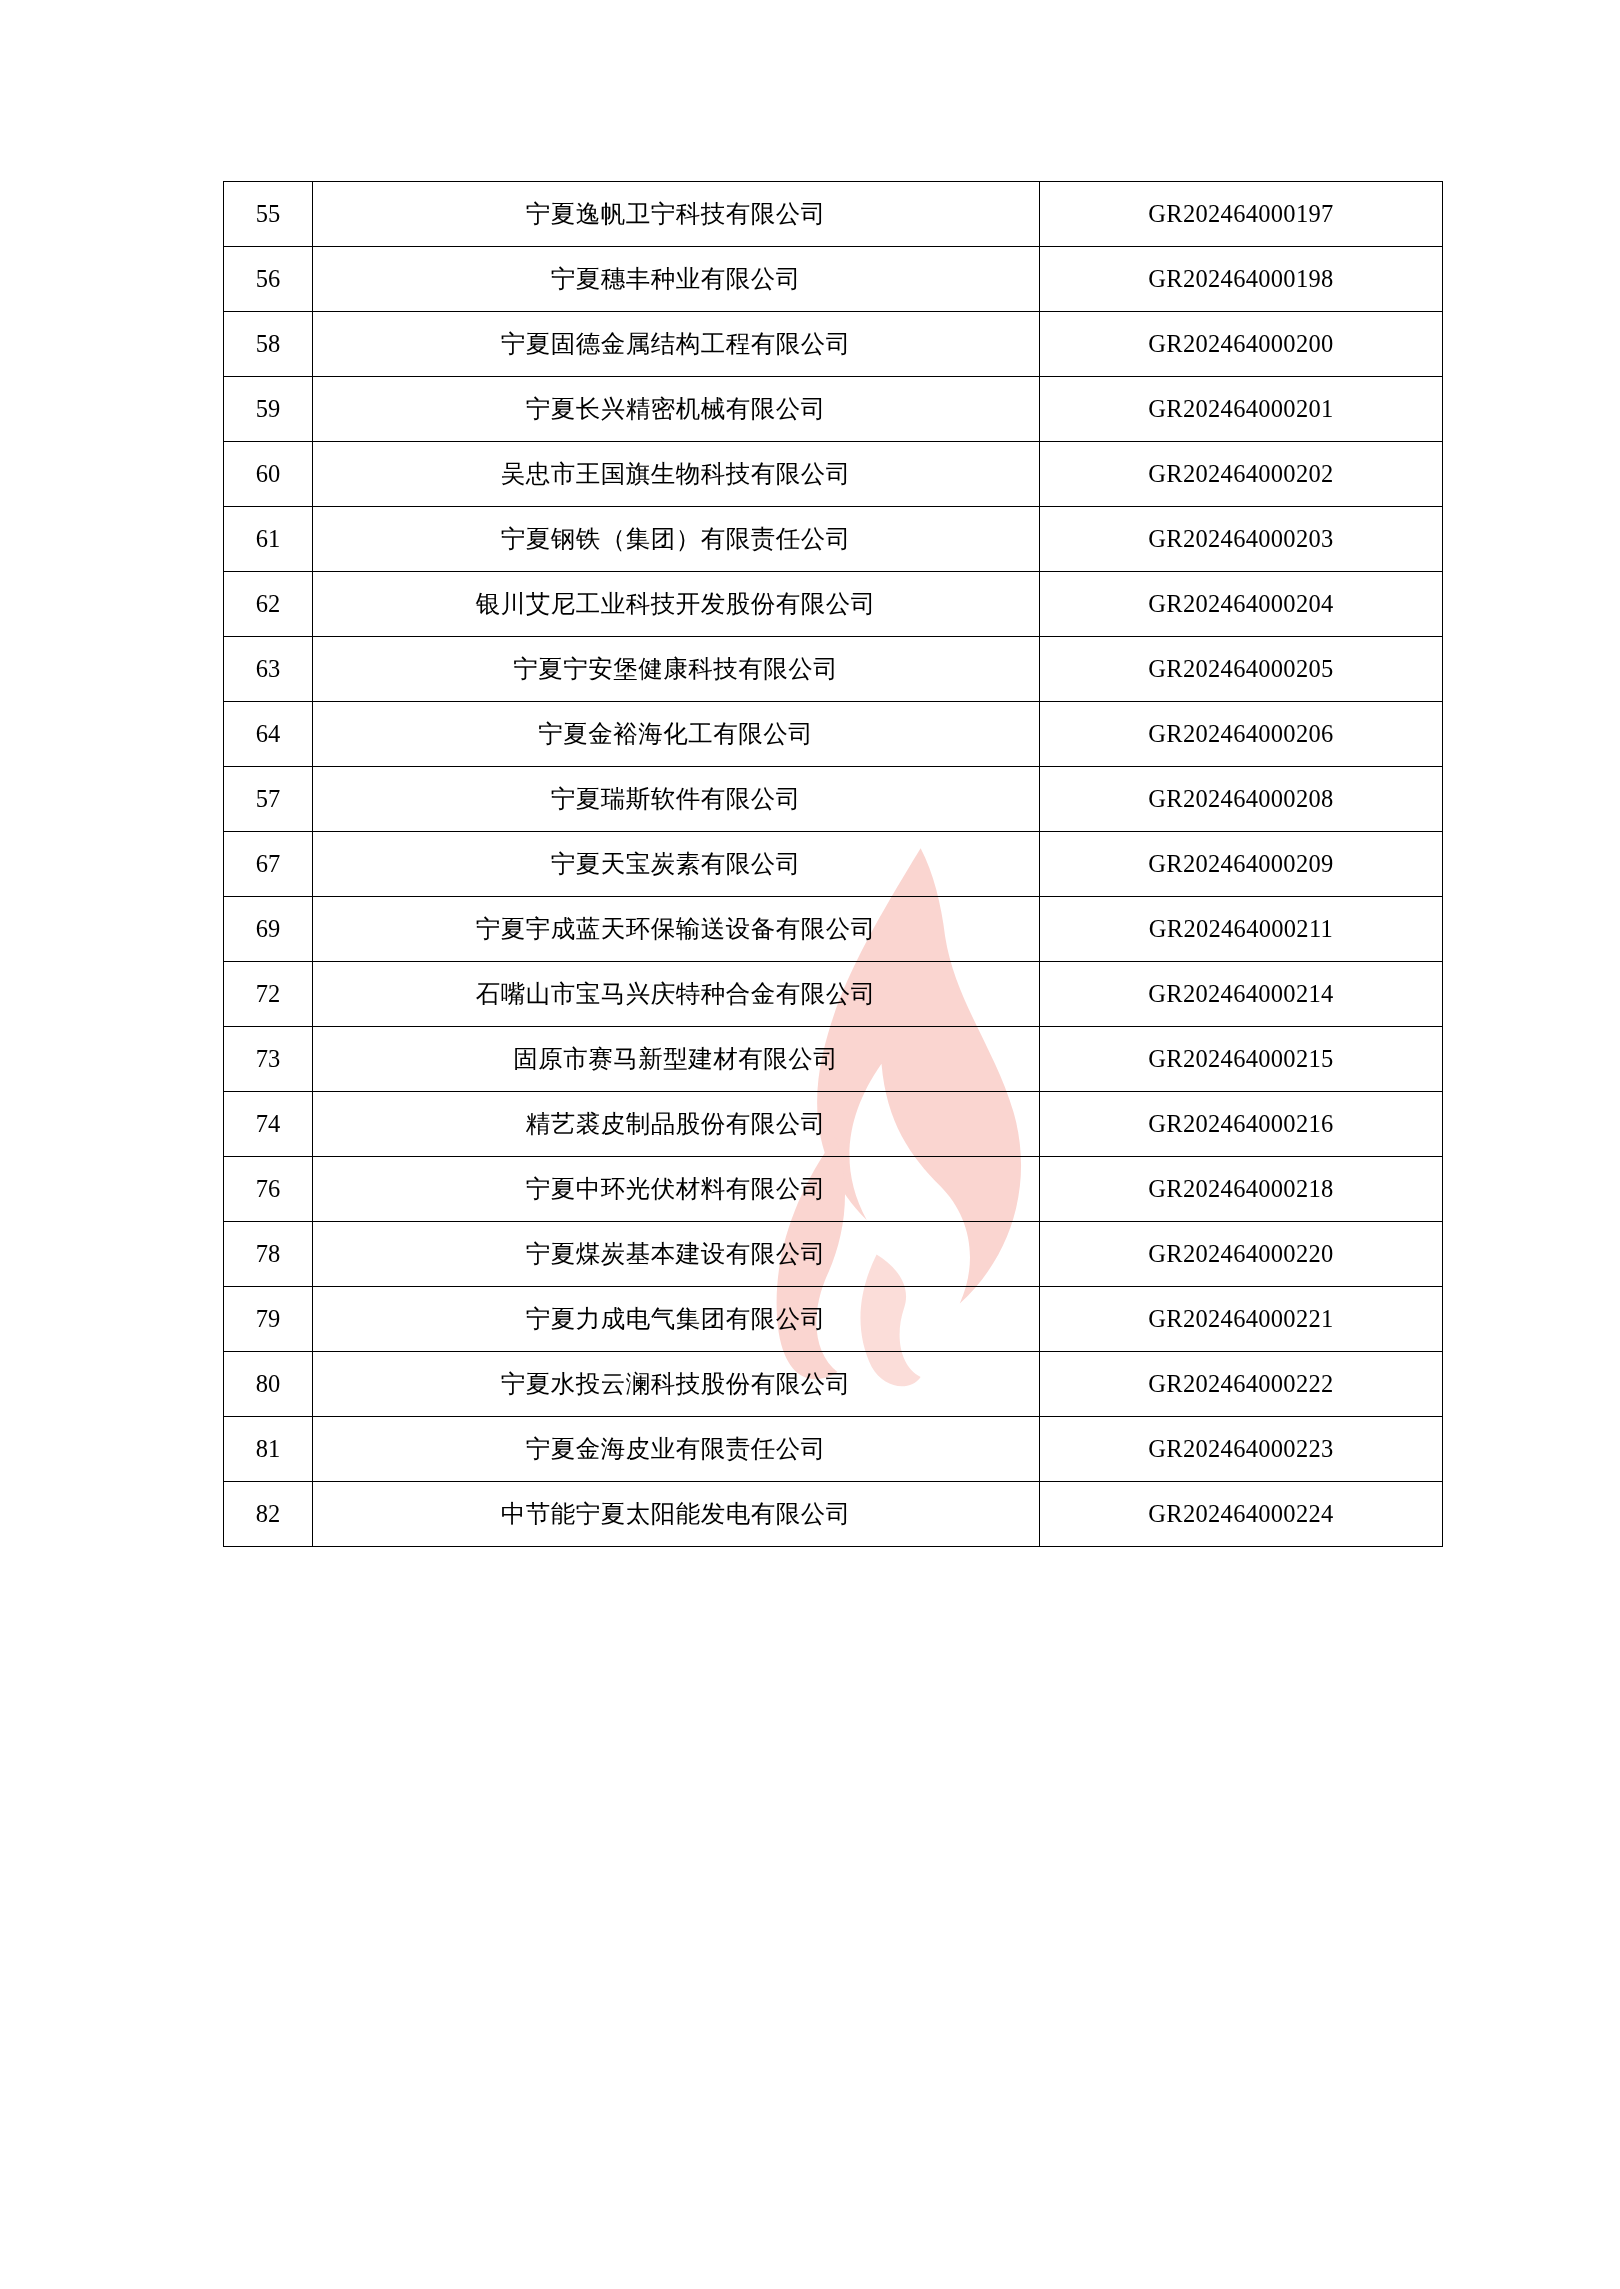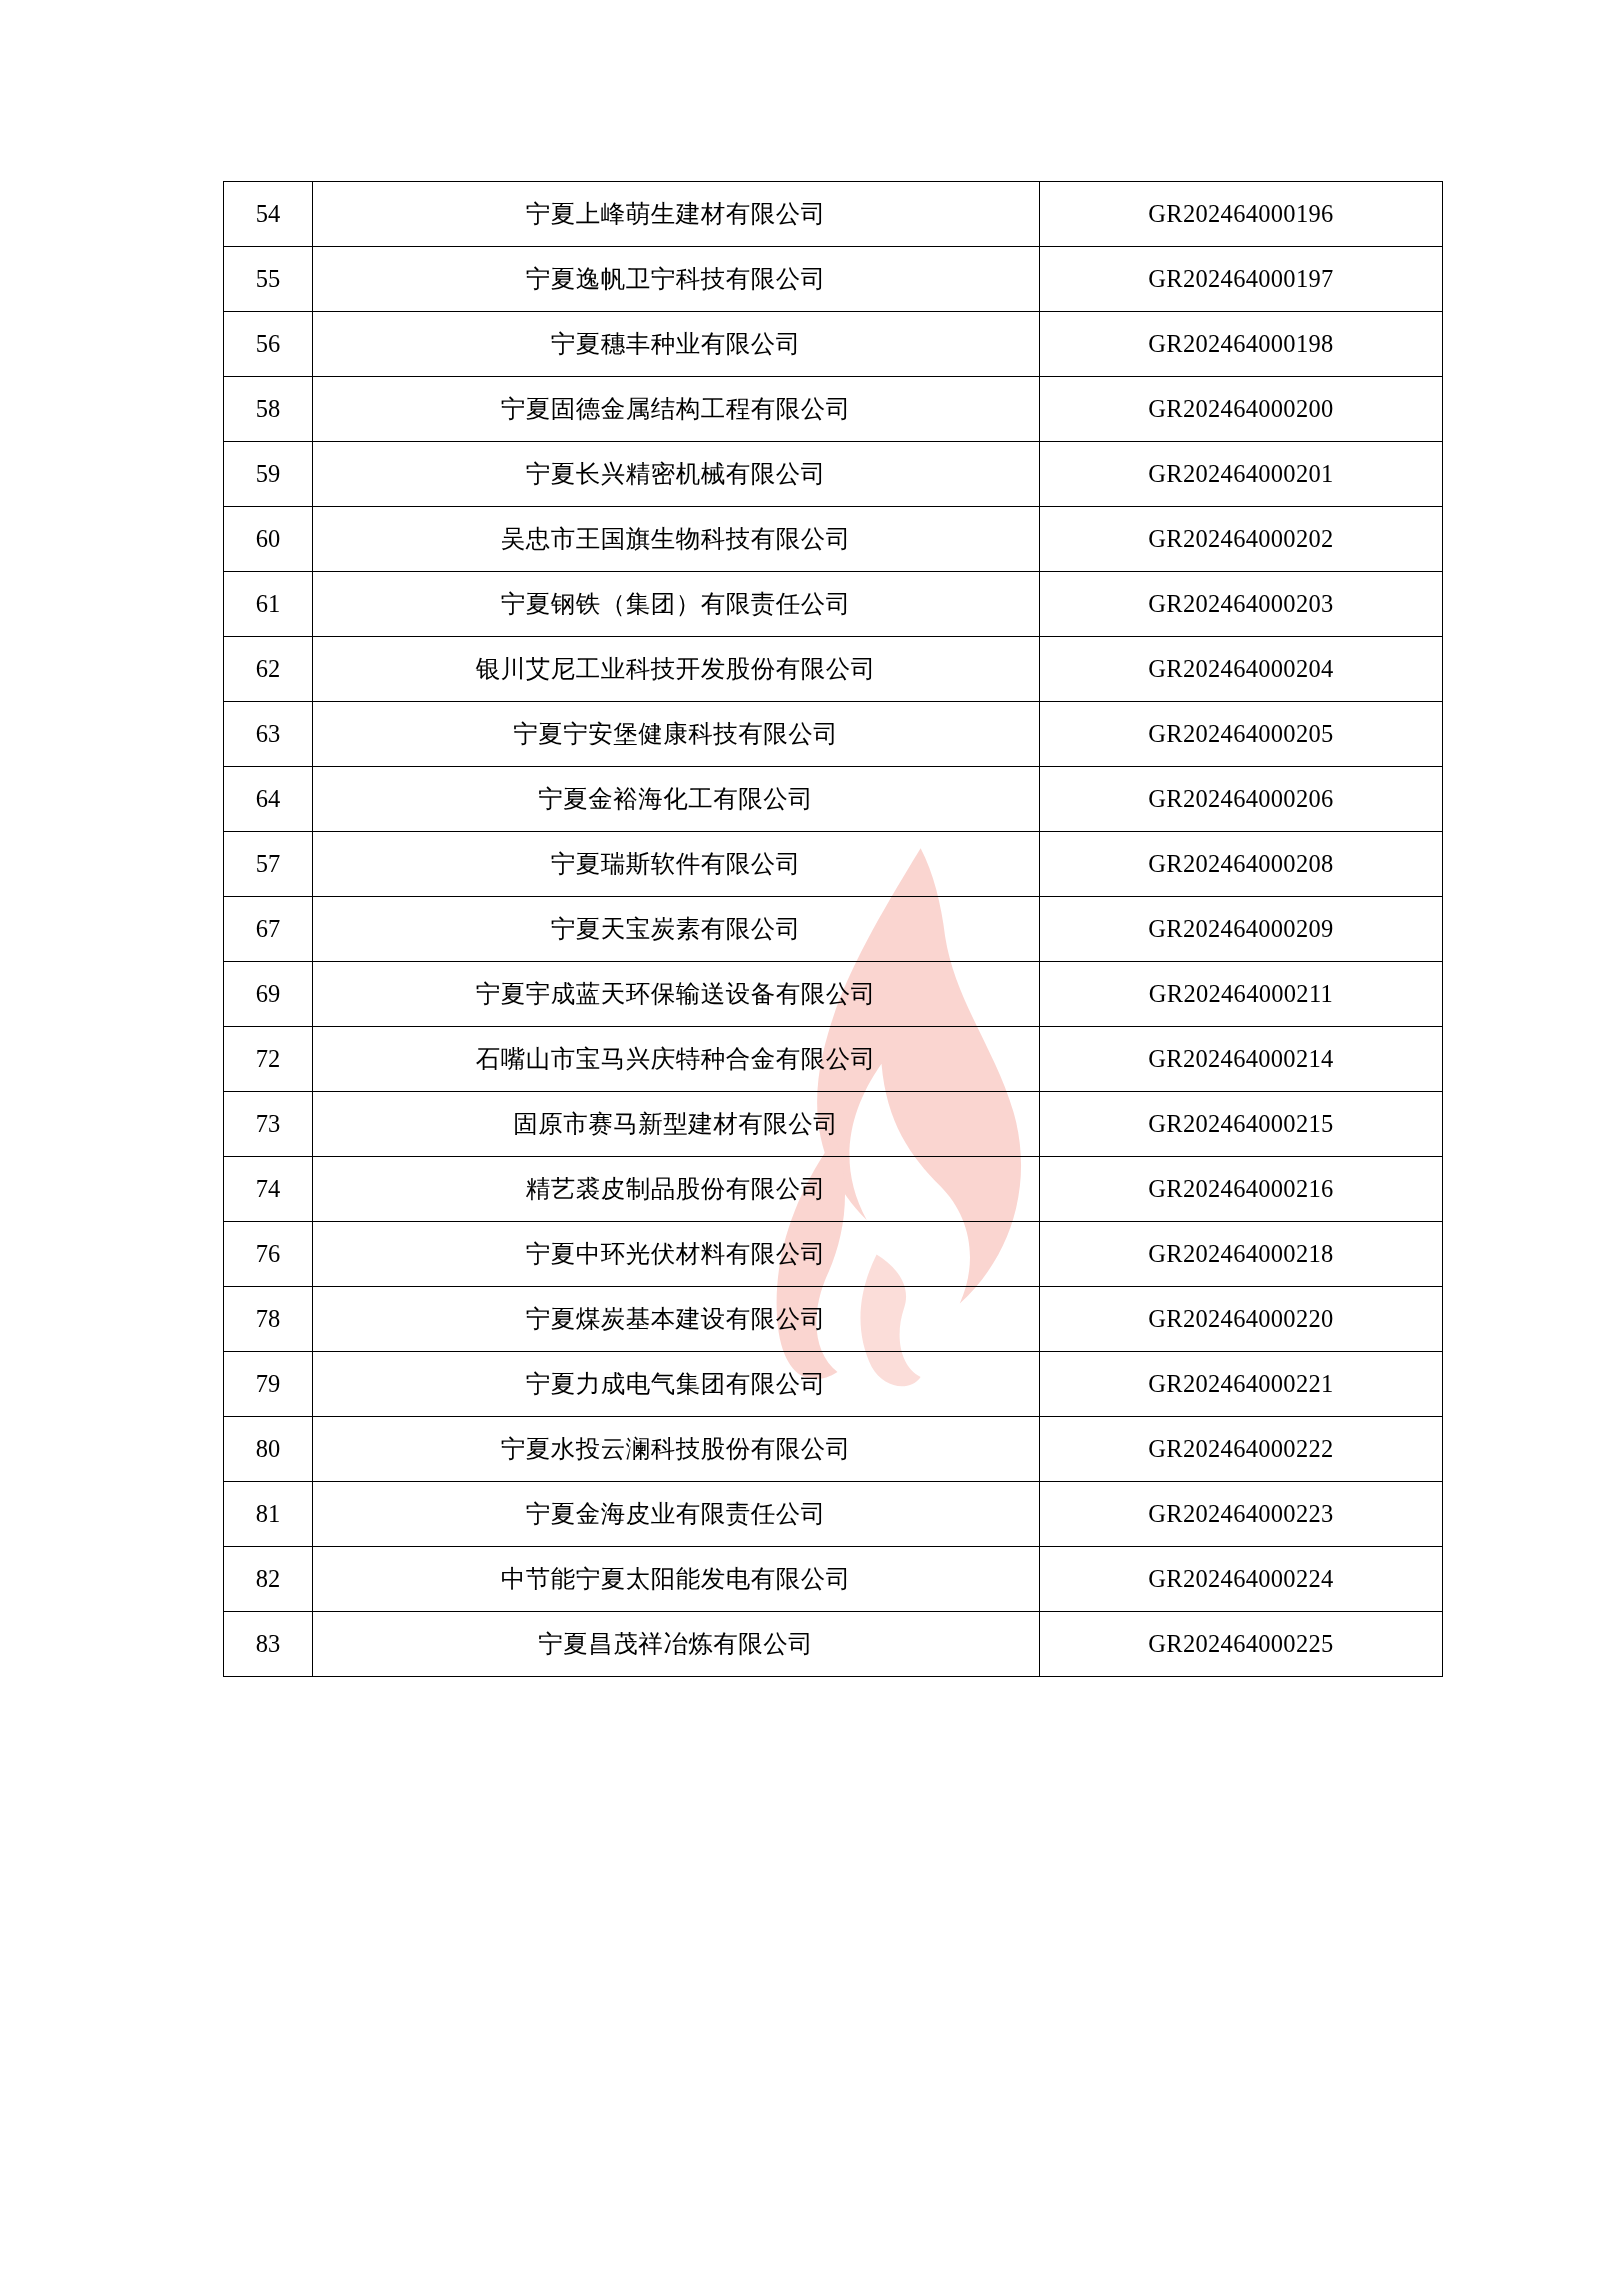--- a/index.html
+++ b/index.html
@@ -77,25 +77,20 @@
 
   <svg class="watermark" viewBox="0 0 330 560" xmlns="http://www.w3.org/2000/svg">
     <path d="M205 5 C150 95 120 150 105 215 C88 290 110 345 150 385 C120 330 130 275 165 225 C170 285 195 320 225 350 C255 380 265 425 245 470 C300 420 320 345 300 275 C282 212 240 160 230 95 C226 62 218 30 205 5 Z" fill="#f6b3ab"></path>
     <path d="M118 300 C75 360 50 430 60 500 C68 548 95 556 120 540 C95 520 92 480 110 440 C128 400 135 350 118 300 Z" fill="#f6b3ab"></path>
     <path d="M160 420 C140 460 138 500 155 535 C168 558 195 560 205 545 C185 535 178 505 188 475 C196 452 180 432 160 420 Z" fill="#f8c2bb"></path>
   </svg>
 
   <div class="table-wrap">
     <table class="listing">
       <tbody>
-        <tr>
-          <td class="col-index">54</td>
-          <td class="col-name">宁夏上峰萌生建材有限公司</td>
-          <td class="col-code">GR202464000196</td>
-        </tr>
         <tr>
           <td class="col-index">55</td>
           <td class="col-name">宁夏逸帆卫宁科技有限公司</td>
           <td class="col-code">GR202464000197</td>
         </tr>
         <tr>
           <td class="col-index">56</td>
           <td class="col-name">宁夏穗丰种业有限公司</td>
           <td class="col-code">GR202464000198</td>
         </tr>
@@ -187,23 +182,18 @@
         <tr>
           <td class="col-index">81</td>
           <td class="col-name">宁夏金海皮业有限责任公司</td>
           <td class="col-code">GR202464000223</td>
         </tr>
         <tr>
           <td class="col-index">82</td>
           <td class="col-name">中节能宁夏太阳能发电有限公司</td>
           <td class="col-code">GR202464000224</td>
         </tr>
-        <tr>
-          <td class="col-index">83</td>
-          <td class="col-name">宁夏昌茂祥冶炼有限公司</td>
-          <td class="col-code">GR202464000225</td>
-        </tr>
       </tbody>
     </table>
   </div>
 
 </div>
 
 
 </body></html>

